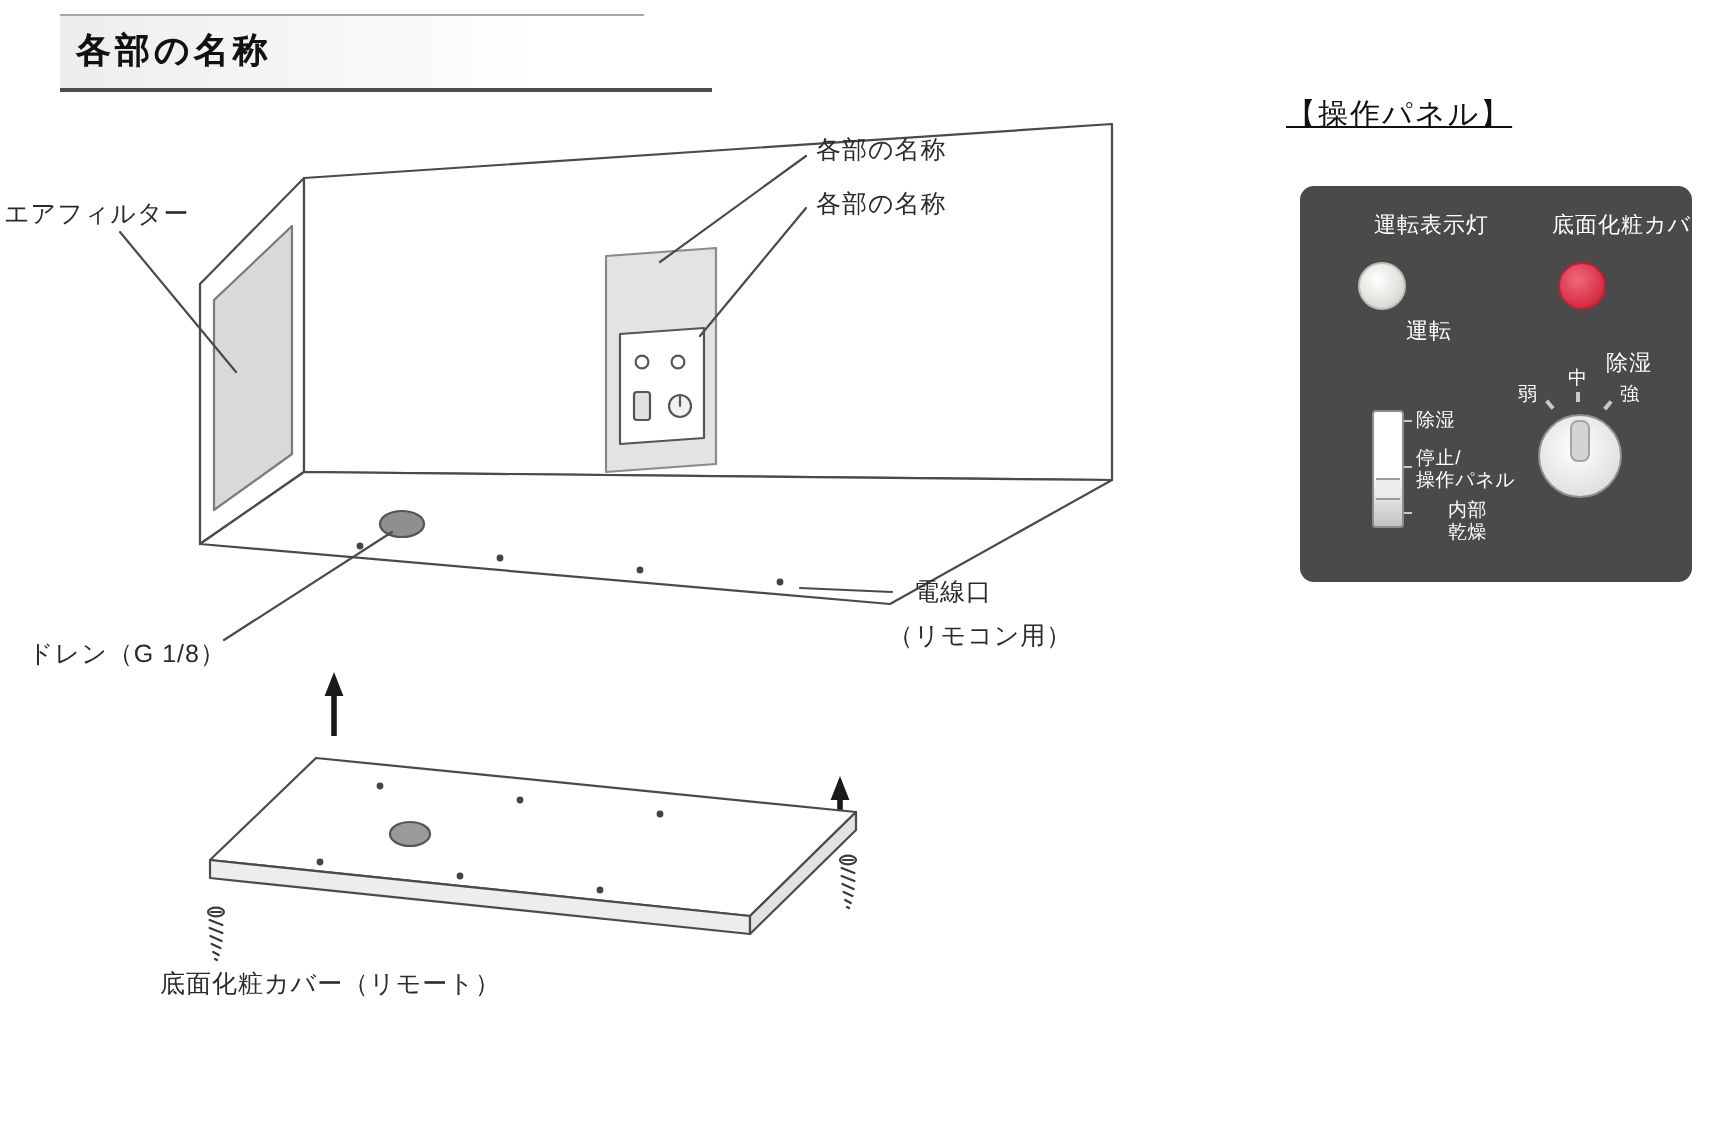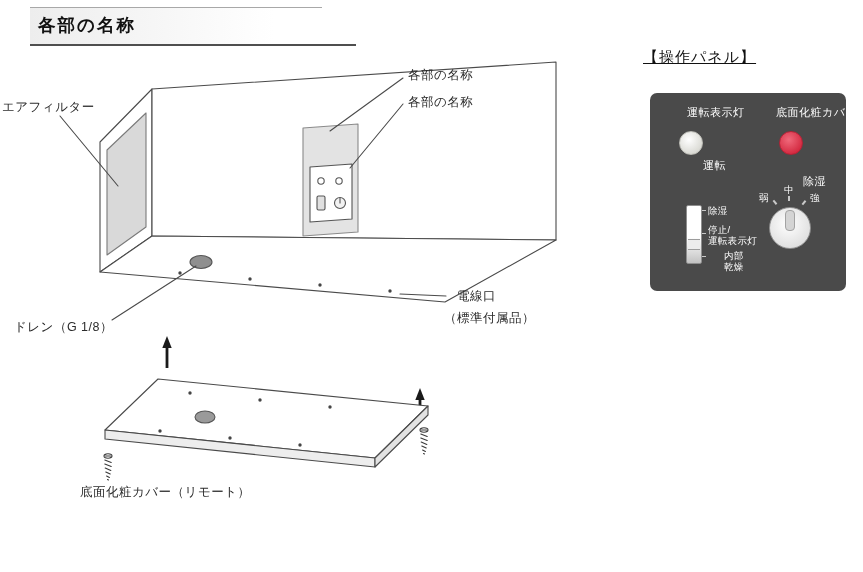--- a/index.html
+++ b/index.html
@@ -109,21 +109,21 @@
       <line x1="-2.5" y1="0" x2="2.5" y2="0"></line>
       <path d="M -3.2,4 L 3.2,6.5 M -3.2,8 L 3.2,10.5 M -2.8,12 L 2.8,14.5 M -2.2,16 L 2.2,18 M -1.4,20 L 1.4,21.5 M -0.5,23.5 L 0.5,24"></path>
     </g>
   </g>
 </svg>
 
 <div class="dlabel" style="left:2px;top:99px">エアフィルター</div>
 <div class="dlabel" style="left:408px;top:67px">各部の名称</div>
 <div class="dlabel" style="left:408px;top:94px">各部の名称</div>
 <div class="dlabel" style="left:457px;top:288px">電線口</div>
-<div class="dlabel" style="left:444px;top:310px">（標準付属品）</div>
+<div class="dlabel" style="left:444px;top:310px">（リモコン用）</div>
 <div class="dlabel" style="left:14px;top:319px">ドレン（G 1/8）</div>
 <div class="dlabel" style="left:80px;top:484px">底面化粧カバー（リモート）</div>
 
 <div class="panel-heading">【操作パネル】</div>
 
 <div class="cpanel">
   <div class="cp-label" style="left:13px;top:12px">運転表示灯</div>
   <div class="cp-label" style="left:102px;top:12px">底面化粧カバー</div>
 
   <div class="lamp lamp-run"></div>
@@ -133,21 +133,21 @@
   <div class="cp-label" style="left:129px;top:81px">除湿</div>
 
   <div class="sw-track">
     <div class="sw-ridge"></div>
   </div>
   <div class="tick" style="left:52px;top:117px;width:4px;height:1px"></div>
   <div class="tick" style="left:52px;top:140px;width:4px;height:1px"></div>
   <div class="tick" style="left:52px;top:163px;width:4px;height:1px"></div>
   <div class="cp-small" style="left:58px;top:112px">除湿</div>
   <div class="cp-small pre" style="left:58px;top:131px">停止/
-運転表示灯</div>
+操作パネル</div>
   <div class="cp-small pre" style="left:74px;top:157px">内部
 乾燥</div>
 
   <div class="cp-small" style="left:109px;top:99px">弱</div>
   <div class="cp-small" style="left:134px;top:91px">中</div>
   <div class="cp-small" style="left:160px;top:99px">強</div>
   <div class="tick" style="left:124px;top:107px;width:1.5px;height:5px;transform:rotate(-40deg)"></div>
   <div class="tick" style="left:138px;top:103px;width:1.5px;height:5px"></div>
   <div class="tick" style="left:153px;top:107px;width:1.5px;height:5px;transform:rotate(40deg)"></div>
   <div class="knob">

